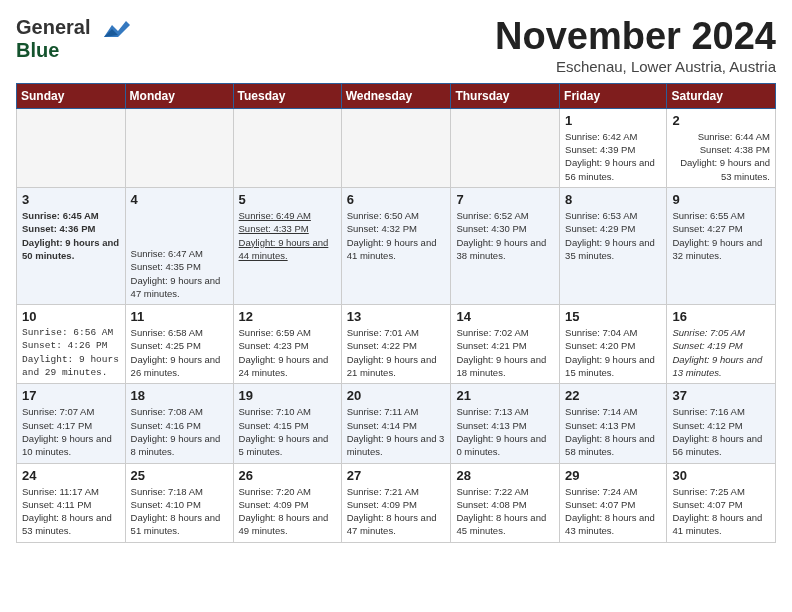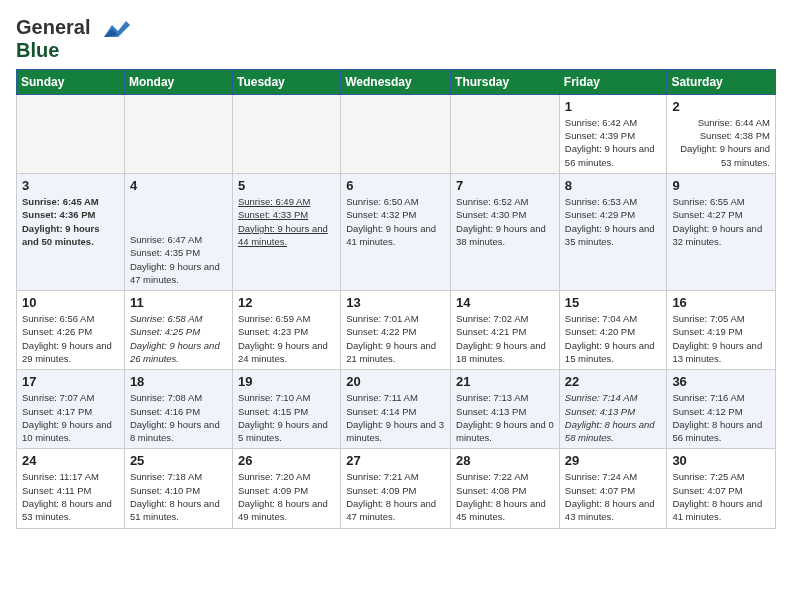--- a/index.html
+++ b/index.html
@@ -36,21 +36,21 @@
     }
     .location-subtitle {
       font-size: 15px;
       color: #444;
     }
     .calendar-table {
       width: 100%;
       border-collapse: collapse;
     }
     .calendar-table th {
-      background: #15803d;
+      background: #7f1d1d;
       color: #fff;
       font-size: 12px;
       font-weight: bold;
       padding: 5px 4px;
       text-align: left;
       border: 1px solid #2a5e9a;
     }
     .calendar-table td {
       border: 1px solid #ccc;
       vertical-align: top;
@@ -92,20 +92,22 @@
           <svg style="display:inline-block;vertical-align:middle;margin-left:2px;" width="32" height="20" viewBox="0 0 32 20">
             <polygon points="6,18 14,6 20,12 28,2 32,6 20,18" fill="#3579c0"></polygon>
             <polygon points="6,18 14,10 20,16" fill="#1a5a9a"></polygon>
           </svg>
         </div>
         <div style="font-size:20px;font-weight:bold;color:#14532d;line-height:1.1;">Blue</div>
       </div>
     </div>
   </div>
   <div class="title-area">
+    <div class="month-title">November 2024</div>
+    <div class="location-subtitle">Eschenau, Lower Austria, Austria</div>
   </div>
 </div>
 
 <table class="calendar-table">
   <thead>
     <tr>
     <th>Sunday</th>
         <th>Monday</th>
         <th>Tuesday</th>
         <th>Wednesday</th>
@@ -174,27 +176,27 @@
         <td>
           <span class="day-num">9</span>
           <div class="day-info" style="white-space: pre-line;">Sunrise: 6:55 AM
 Sunset: 4:27 PM
 Daylight: 9 hours and 32 minutes.</div>
         </td>
       </tr>
       <tr>
         <td>
           <span class="day-num">10</span>
-          <div class="day-info" style="white-space: pre-line;">Sunrise: 6:56 AM
+          <div class="day-info" style="white-space: pre-line; font-family: Liberation Mono, monospace;">Sunrise: 6:56 AM
 Sunset: 4:26 PM
 Daylight: 9 hours and 29 minutes.</div>
         </td>
         <td>
           <span class="day-num">11</span>
-          <div class="day-info" style="white-space: pre-line; font-style: italic;">Sunrise: 6:58 AM
+          <div class="day-info" style="white-space: pre-line;">Sunrise: 6:58 AM
 Sunset: 4:25 PM
 Daylight: 9 hours and 26 minutes.</div>
         </td>
         <td>
           <span class="day-num">12</span>
           <div class="day-info" style="white-space: pre-line;">Sunrise: 6:59 AM
 Sunset: 4:23 PM
 Daylight: 9 hours and 24 minutes.</div>
         </td>
         <td>
@@ -210,21 +212,21 @@
 Daylight: 9 hours and 18 minutes.</div>
         </td>
         <td>
           <span class="day-num">15</span>
           <div class="day-info" style="white-space: pre-line;">Sunrise: 7:04 AM
 Sunset: 4:20 PM
 Daylight: 9 hours and 15 minutes.</div>
         </td>
         <td>
           <span class="day-num">16</span>
-          <div class="day-info" style="white-space: pre-line;">Sunrise: 7:05 AM
+          <div class="day-info" style="white-space: pre-line; font-style: italic;">Sunrise: 7:05 AM
 Sunset: 4:19 PM
 Daylight: 9 hours and 13 minutes.</div>
         </td>
       </tr>
       <tr>
         <td>
           <span class="day-num">17</span>
           <div class="day-info" style="white-space: pre-line;">Sunrise: 7:07 AM
 Sunset: 4:17 PM
 Daylight: 9 hours and 10 minutes.</div>
@@ -248,26 +250,26 @@
 Daylight: 9 hours and 3 minutes.</div>
         </td>
         <td>
           <span class="day-num">21</span>
           <div class="day-info" style="white-space: pre-line;">Sunrise: 7:13 AM
 Sunset: 4:13 PM
 Daylight: 9 hours and 0 minutes.</div>
         </td>
         <td>
           <span class="day-num">22</span>
-          <div class="day-info" style="white-space: pre-line; font-style: italic;">Sunrise: 7:14 AM
+          <div class="day-info" style="white-space: pre-line;">Sunrise: 7:14 AM
 Sunset: 4:13 PM
 Daylight: 8 hours and 58 minutes.</div>
         </td>
         <td>
-          <span class="day-num">36</span>
+          <span class="day-num">37</span>
           <div class="day-info" style="white-space: pre-line;">Sunrise: 7:16 AM
 Sunset: 4:12 PM
 Daylight: 8 hours and 56 minutes.</div>
         </td>
       </tr>
       <tr>
         <td>
           <span class="day-num">24</span>
           <div class="day-info" style="white-space: pre-line;">Sunrise: 11:17 AM
 Sunset: 4:11 PM

